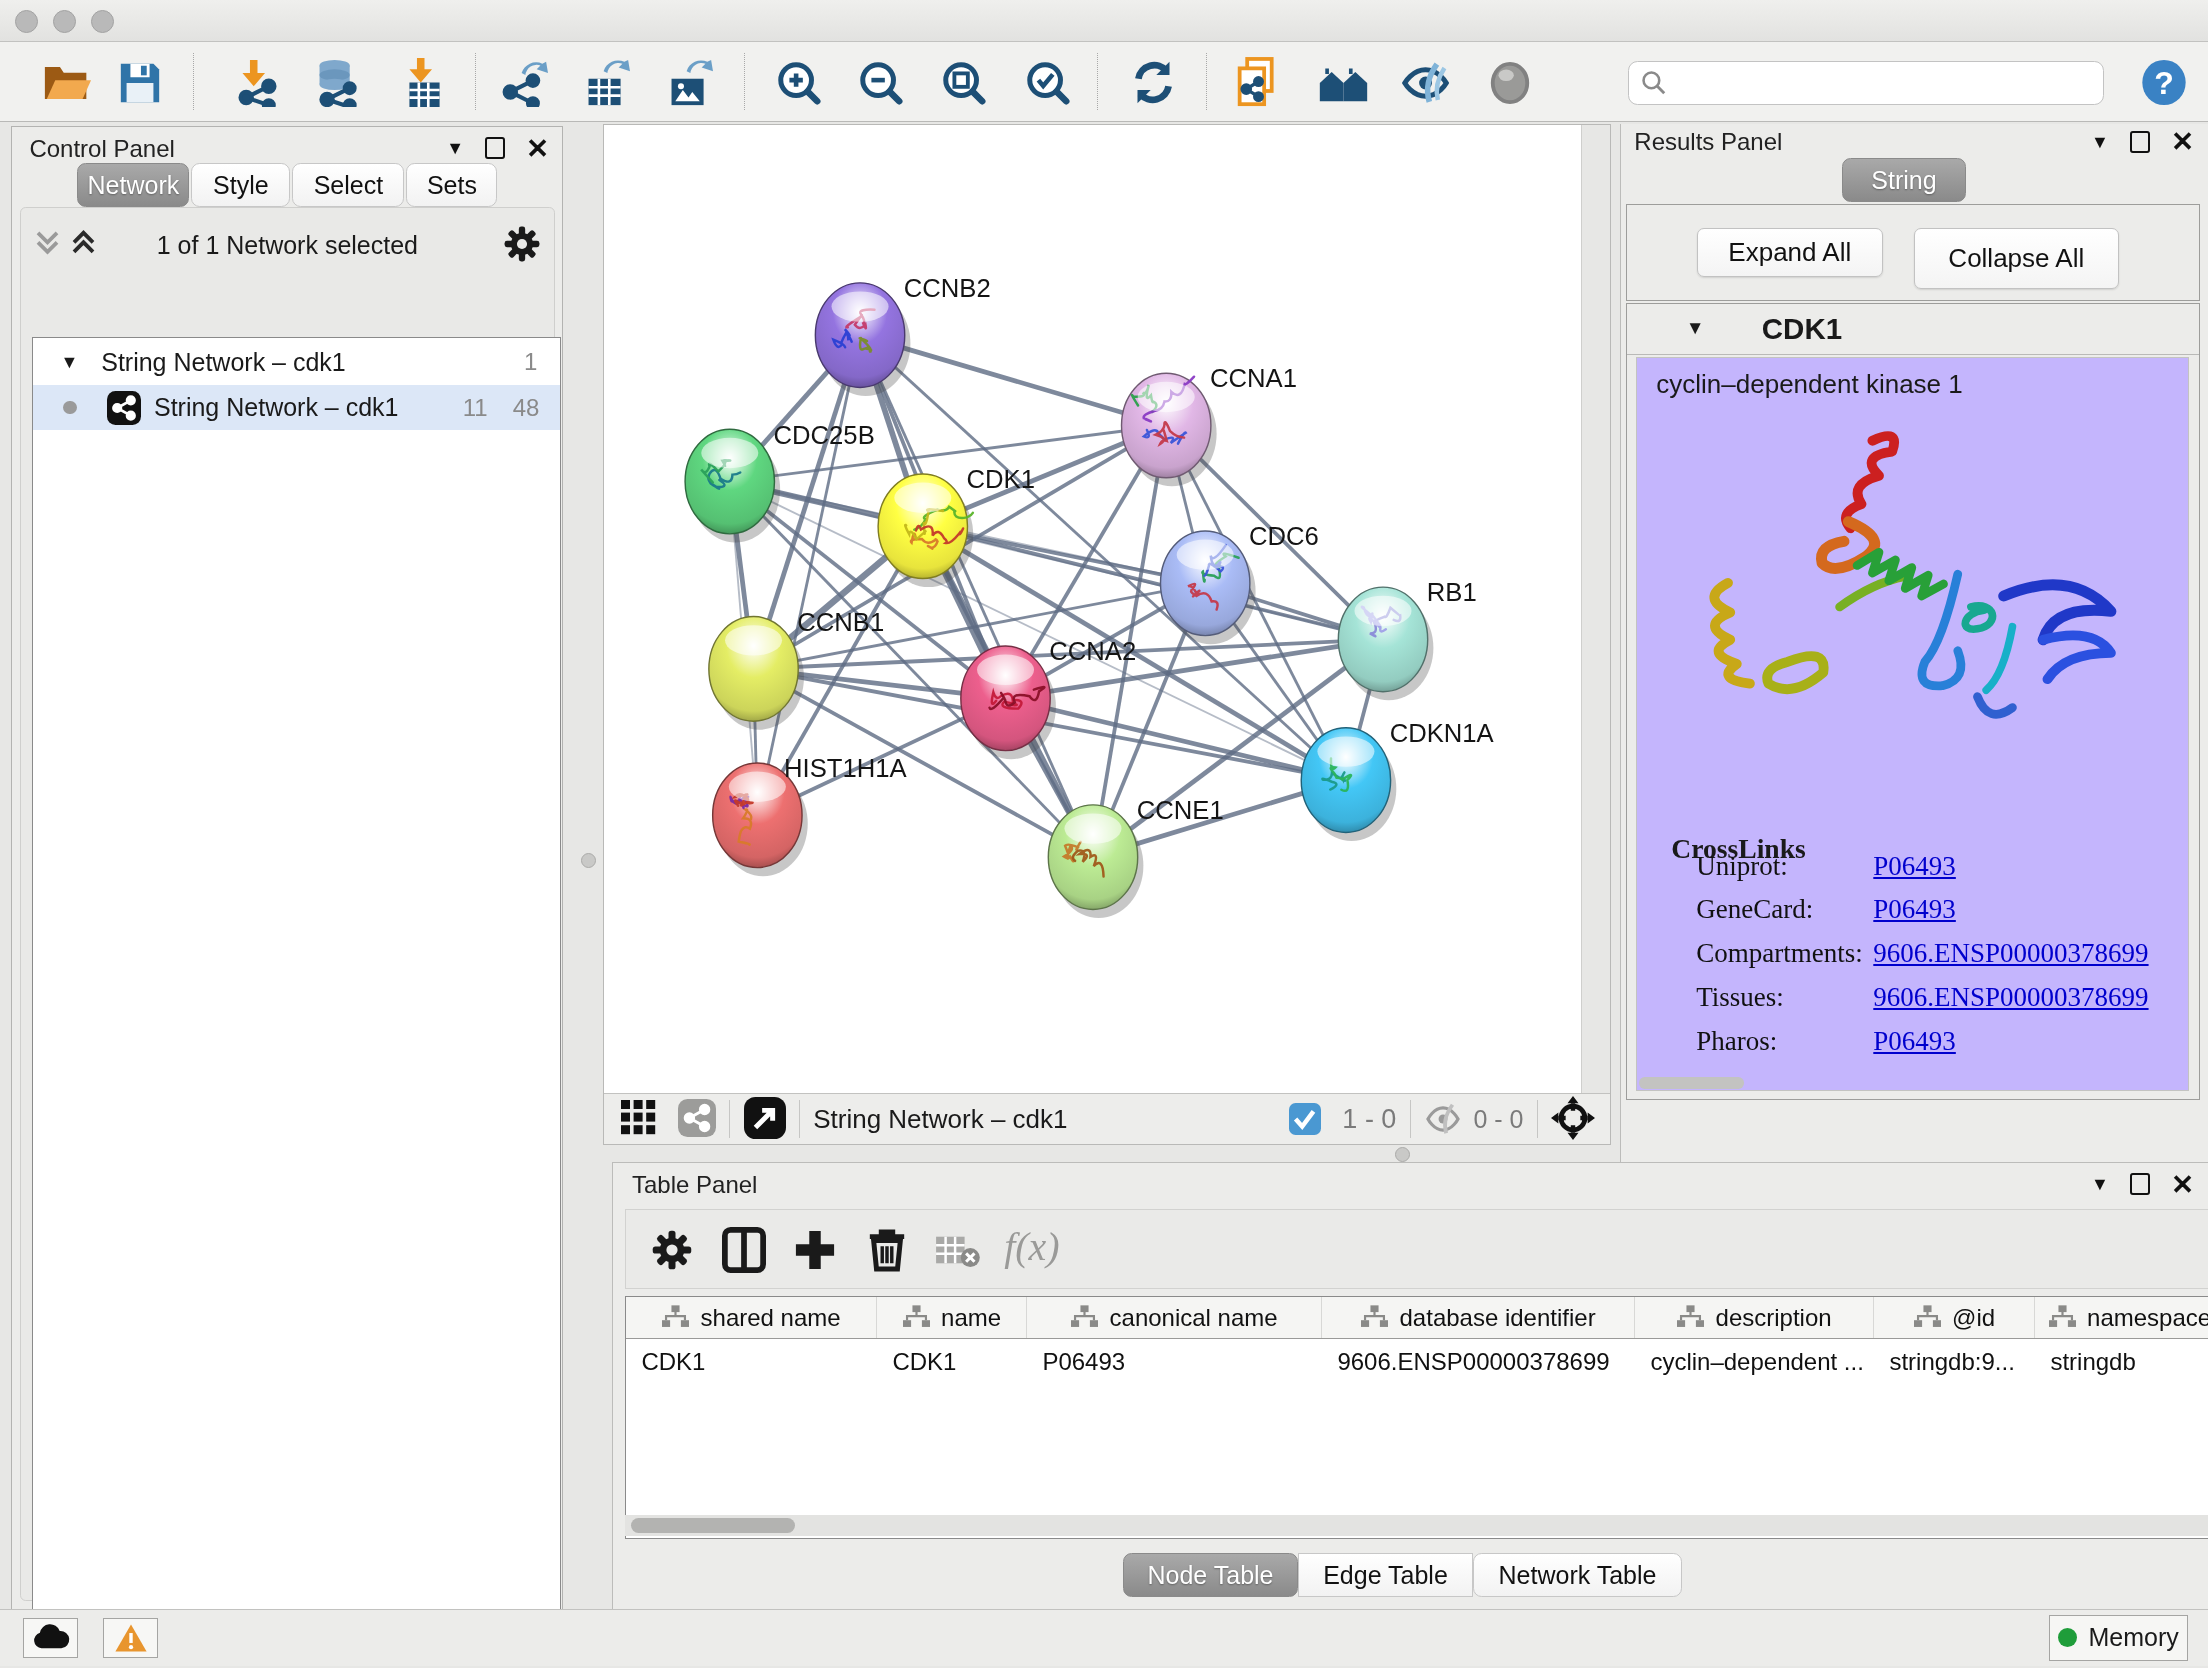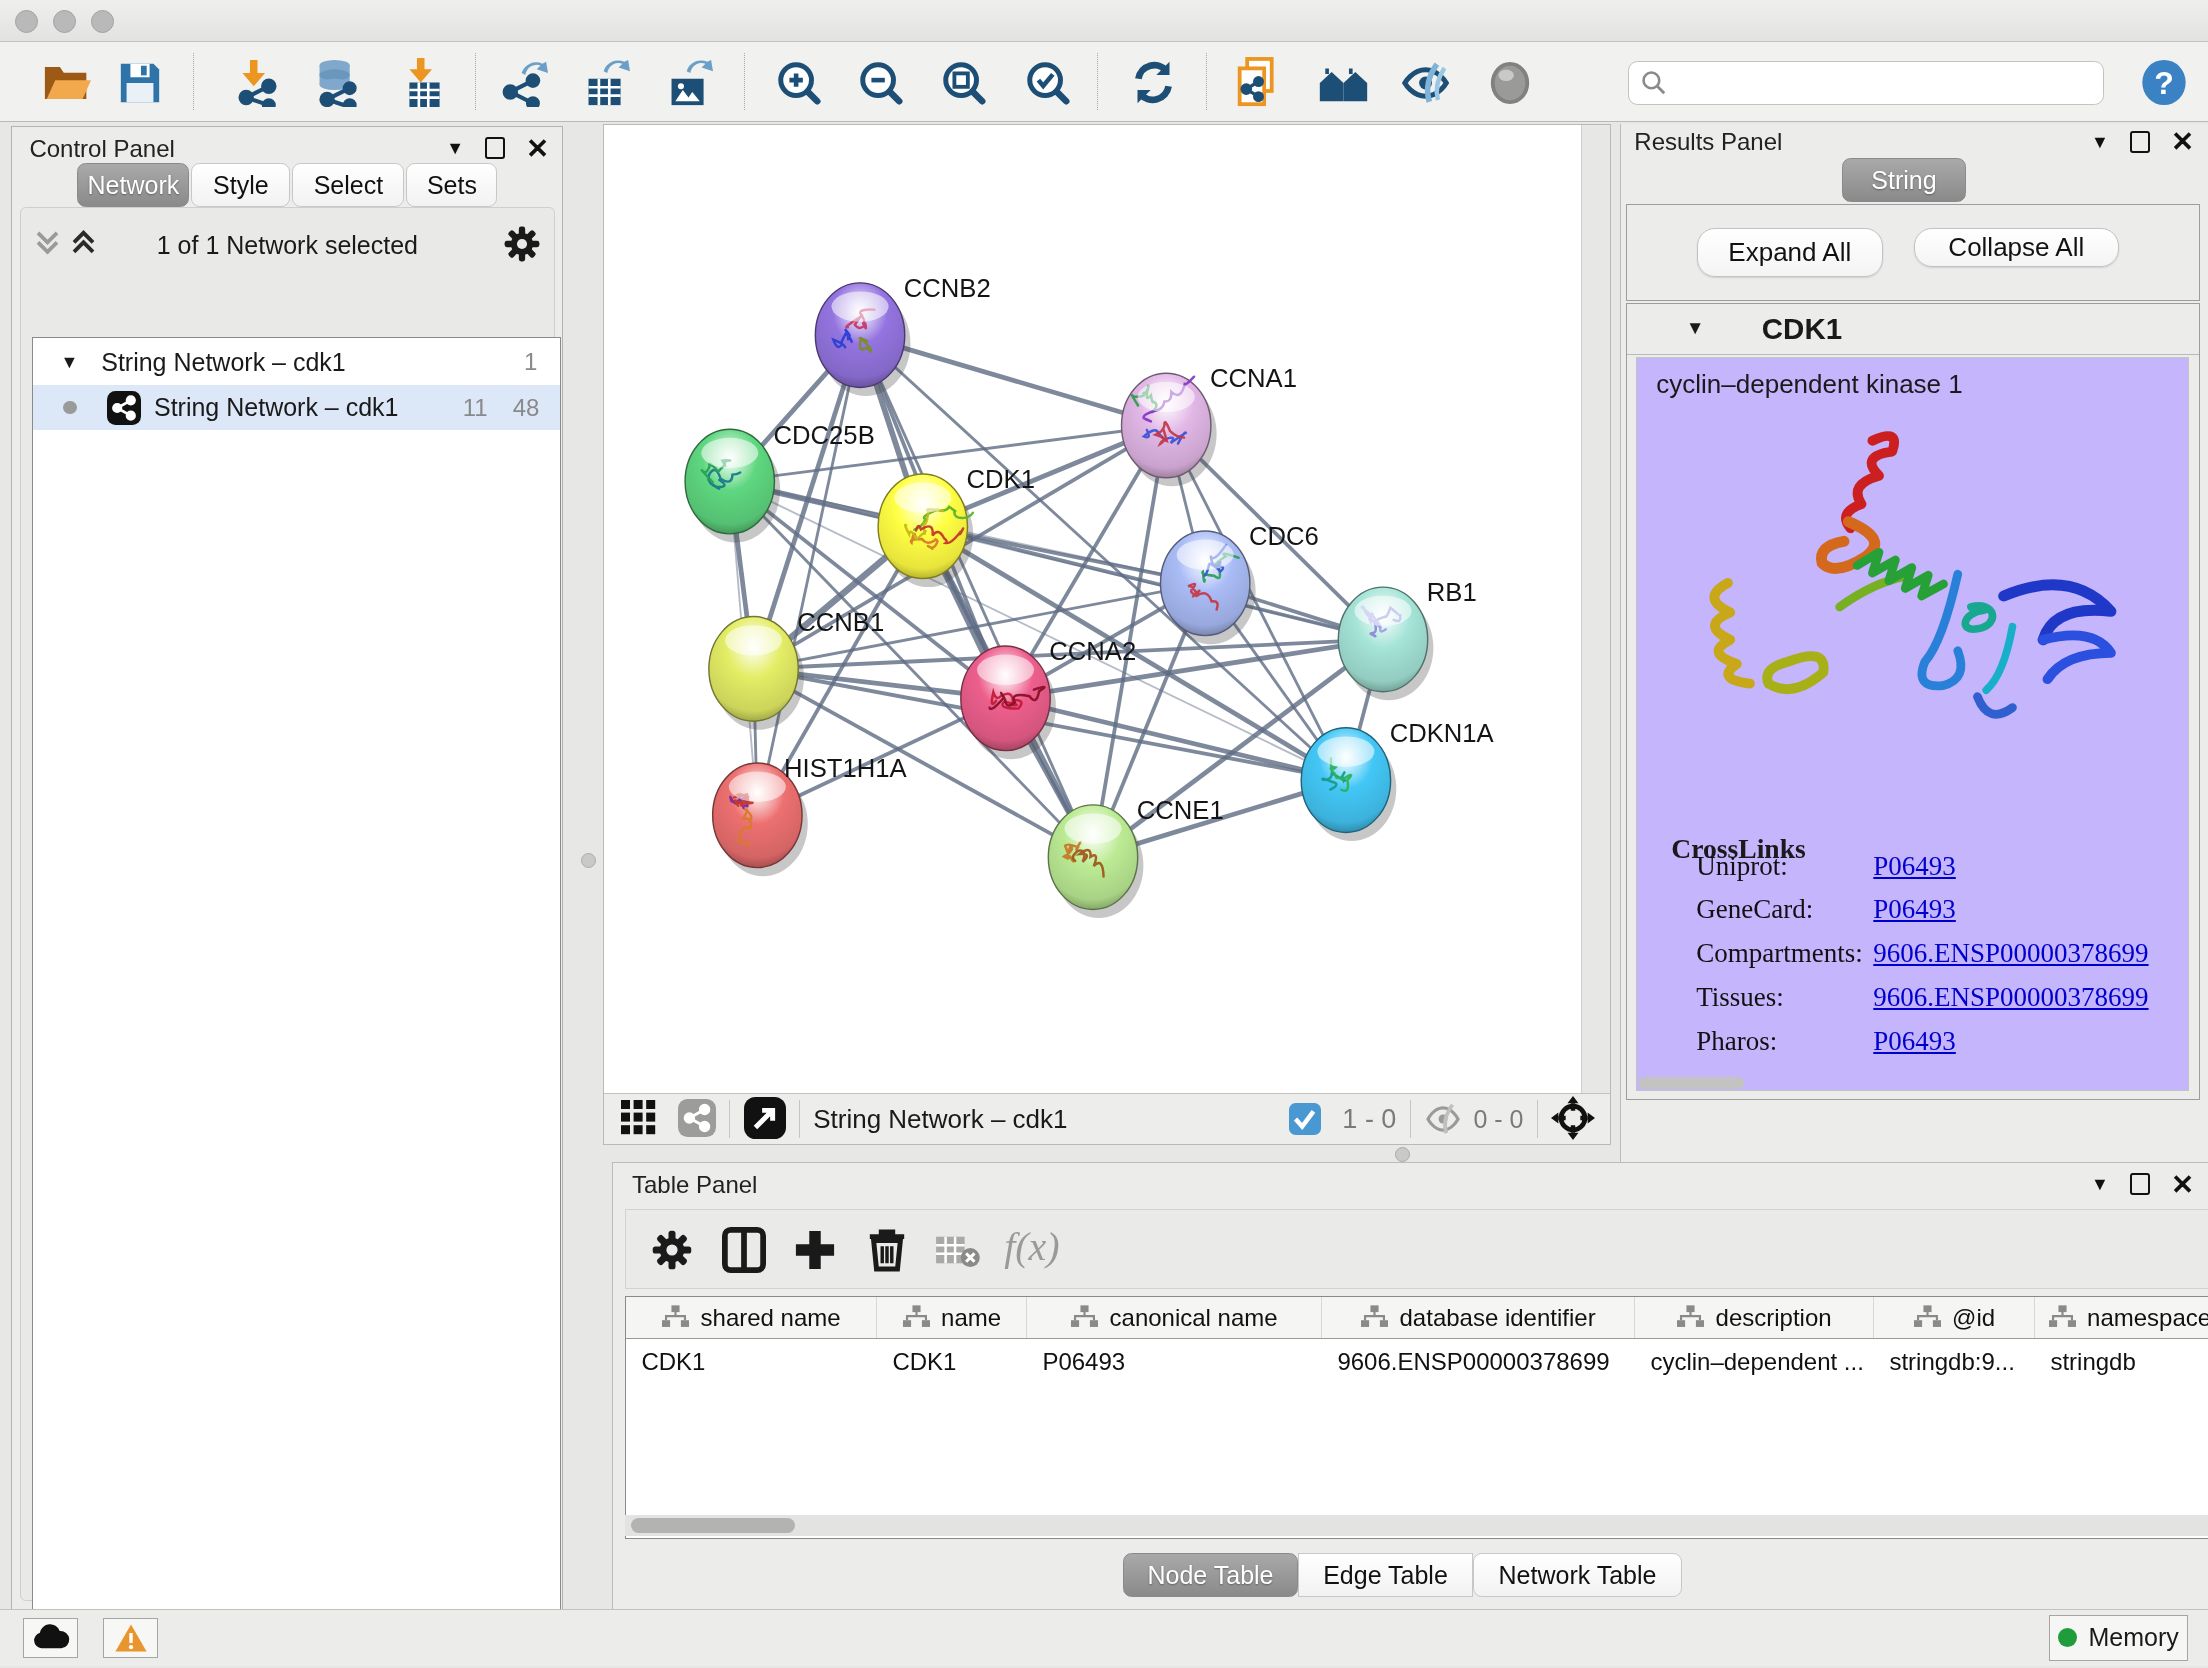--- a/index.html
+++ b/index.html
@@ -30,21 +30,21 @@
   .tree-row.selected{background:#dce7f7}
   .count{color:#8a8a8a;font-size:24px}
   
   .net-panel{position:absolute;left:603px;top:124px;width:1008px;height:1021px;background:#e7e7e5;border:1px solid #b9b9b7}
   .net-canvas{position:absolute;left:0;top:0;width:978px;height:968px;background:#fff;border-right:1px solid #cfcfcd}
   .net-navbar{position:absolute;left:0;top:968px;width:1006px;height:51px;background:#ededeb;border-top:1px solid #c2c2c0;display:flex;align-items:center}
   .nav-div{height:38px;border-left:1px solid #c6c6c4;margin:0 13.3px}
   
   .results-panel{position:absolute;left:1620px;top:124px;width:589px;height:1039px;background:#ececea;border-left:1px solid #bcbcba}
   .res-box{position:absolute;left:4.8px;width:574px;background:#ececea;border:1.9px solid #9d9d9b}
-  .btn{background:linear-gradient(#ffffff,#f4f4f4);border:1px solid #c2c2c2;border-radius:18px;font-size:26px;color:#111;display:flex;align-items:center;justify-content:center;box-shadow:0 1px 1.9px rgba(0,0,0,.12)}
+  .btn{background:linear-gradient(#ffffff,#f4f4f4);border:1px solid #c2c2c2;border-radius:7px;font-size:26px;color:#111;display:flex;align-items:center;justify-content:center;box-shadow:0 1px 1.9px rgba(0,0,0,.12)}
   .serif{font-family:"Liberation Serif",serif}
   .xlink{font-family:"Liberation Serif",serif;color:#0000cd;text-decoration:underline;font-size:27px}
   .xlabel{font-family:"Liberation Serif",serif;color:#111;font-size:27px}
   
   .table-panel{position:absolute;left:612px;top:1162px;width:1597px;height:451px;background:#ececea;border-top:1px solid #bcbcba;border-left:1px solid #bcbcba}
   .tp-toolbar-icon{position:absolute;top:0;width:57px;height:57px;display:flex;align-items:center;justify-content:center}
   .table-box{position:absolute;left:12.4px;top:133px;width:1585px;height:243px;background:#fff;border:1.9px solid #8a8a8a;border-right:none;overflow:hidden}
   .thead{position:absolute;left:0;top:0;height:42px;background:#f5f5f3;border-bottom:1.9px solid #9a9a98;display:flex}
   .th{display:flex;align-items:center;justify-content:center;gap:11.4px;font-size:24px;color:#111;border-right:1px solid #d8d8d6;flex:none}
   .trow{position:absolute;left:0;top:44px;height:42px;display:flex}
@@ -568,21 +568,21 @@
   <div class="winctl" style="right:15px;top:3.8px">
     <span class="wc-collapse">▼</span>
     <span class="wc-float"></span>
     <span class="wc-close">✕</span>
   </div>
 
   <div class="pill sel" style="position:absolute;left:221px;top:34px;width:124px;height:44px">String</div>
 
   <div class="res-box" style="top:80px;height:97px">
     <div class="btn" style="position:absolute;left:70px;top:23px;width:186px;height:49px">Expand All</div>
-    <div class="btn" style="position:absolute;left:287px;top:23px;width:205px;height:39px">Collapse All</div>
+    <div class="btn" style="position:absolute;left:287px;top:23px;width:205px;height:61px">Collapse All</div>
   </div>
 
   <div class="res-box" style="top:179px;height:797px">
     <div style="position:absolute;left:0;top:0;width:100%;height:51px;border-bottom:1px solid #b9b9b7">
       <span style="position:absolute;left:59px;top:13.3px;font-size:19px">▼</span>
       <span style="position:absolute;left:135px;top:7.6px;font-size:29.5px;font-weight:bold">CDK1</span>
     </div>
     <div style="position:absolute;left:9.5px;top:53px;right:9.5px;bottom:7.6px;border:1px solid #c3c3c1;background:#c4b5fd;overflow:hidden">
       <div style="position:absolute;left:19px;top:11.4px;font-size:26px">cyclin–dependent kinase 1</div>
 

